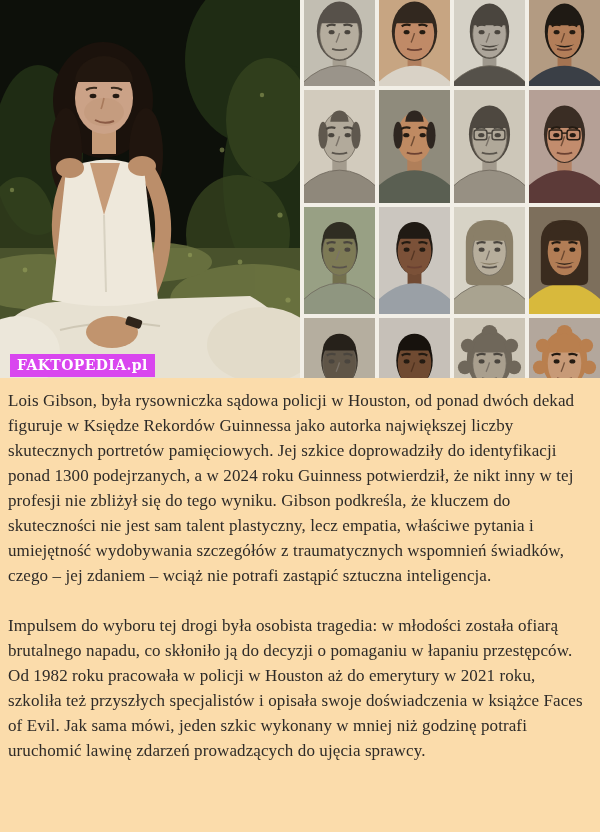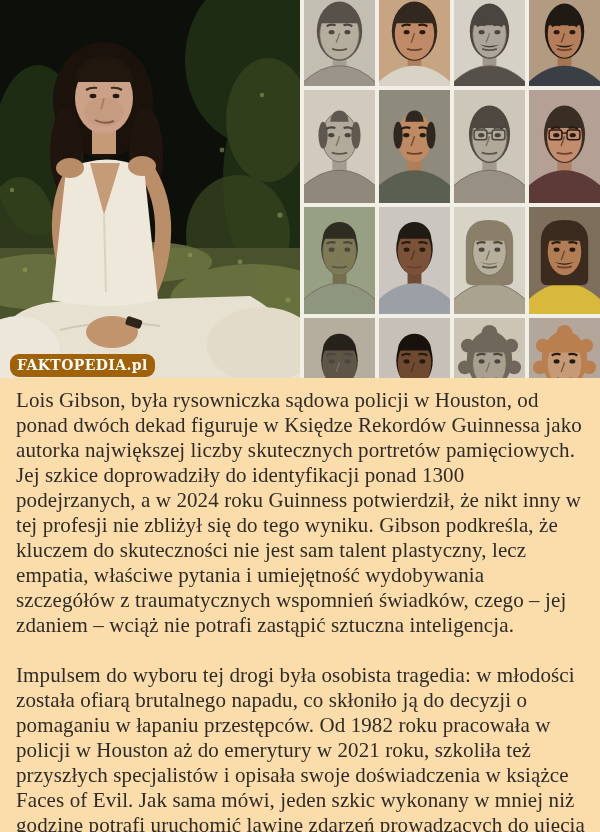--- a/index.html
+++ b/index.html
@@ -22,22 +22,22 @@
   
   .badge{
     position:absolute;left:10px;bottom:1px;
     background:#0c0c0c;color:#fff;
     font-family:"DejaVu Serif",serif;font-weight:bold;
     font-size:14px;line-height:1;padding:4px 7px 5px 7px;letter-spacing:.4px;
   }
   
   .article{
     height:350px;box-sizing:border-box;background:#fbdcab;color:#2e2b28;
-    padding:10px 12px 0 16px;
-    font-size:21px;line-height:25px;letter-spacing:.1px;
+    padding:10px 12px 0 8px;
+    font-size:17px;line-height:25px;letter-spacing:.1px;
   }
   .article p{margin:0 0 25px 0;}
 </style>
 </head>
 <body>
 
 <div class="page">
 
   <div class="hero" style="background: rgb(242, 239, 231);">
 
@@ -100,21 +100,21 @@
         <ellipse cx="104" cy="112" rx="20" ry="14" fill="#c09577" opacity=".5"></ellipse>
         <path d="M75,82 A29,26 0 0 1 133,82 Z" fill="#22170f"></path>
         <path d="M86,90 q5,-3 11,-2" stroke="#3a2a1c" stroke-width="2.2" fill="none"></path>
         <path d="M111,88 q6,-1 11,2" stroke="#3a2a1c" stroke-width="2.2" fill="none"></path>
         <ellipse cx="93" cy="96" rx="3.4" ry="2.2" fill="#241a12"></ellipse>
         <ellipse cx="116" cy="96" rx="3.4" ry="2.2" fill="#241a12"></ellipse>
         <path d="M104,98 q-2,9 -3,11" stroke="#a87a5c" stroke-width="1.6" fill="none"></path>
         <path d="M95,120 q9,5 19,1" stroke="#8a5a44" stroke-width="2" fill="none"></path>
       </svg>
 
-      <div class="badge" style="background: #a16207; color: rgb(255, 255, 255); border-radius: 9px;">
+      <div class="badge" style="background: #d946ef; color: rgb(255, 255, 255);">
         <span>FAKTOPEDIA.pl</span>
       </div>
     </div>
 
     <div class="hero-grid" id="face-grid">
         <div class="face-cell">
           <svg viewBox="0 0 72 110" preserveAspectRatio="xMidYMid slice">
     <rect width="72" height="110" fill="#c2beb2"></rect>
     <rect x="29" y="66" width="14" height="18" fill="#b5ad9e"></rect>
     <rect x="29" y="66" width="14" height="18" fill="rgba(0,0,0,.08)"></rect>

